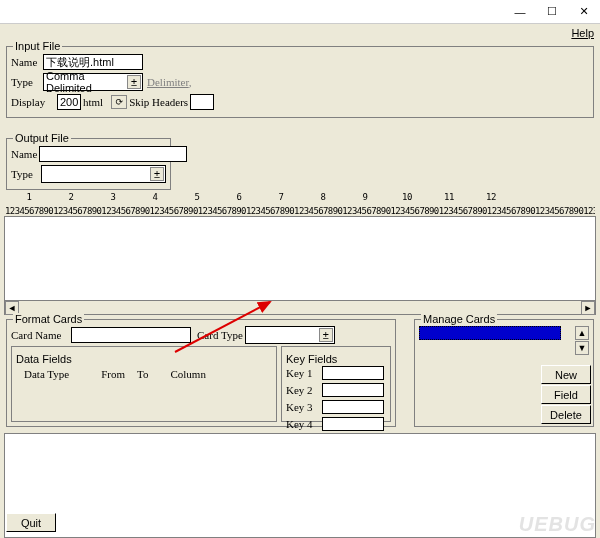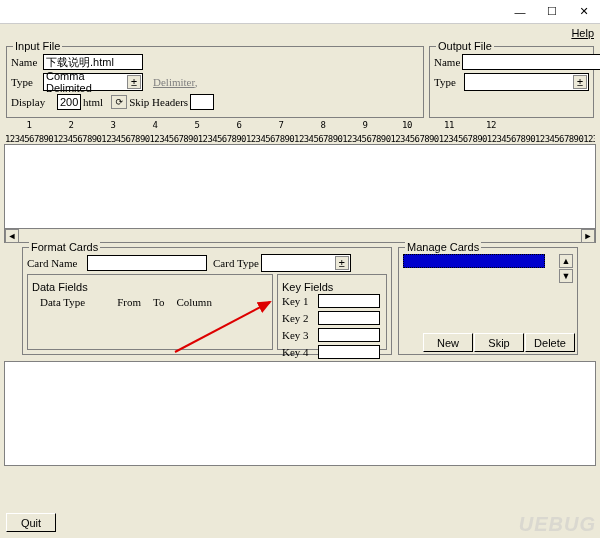--- a/index.html
+++ b/index.html
@@ -3,37 +3,37 @@
 <meta charset="utf-8">
 <style>
 * { box-sizing: border-box; margin: 0; padding: 0; }
 body { font-family: "SimSun", "MS Sans Serif", sans-serif; font-size: 11px; background: #ece9d8; width: 600px; height: 538px; overflow: hidden; position: relative; }
 .titlebar { height: 24px; background: #fff; border-bottom: 1px solid #ccc; display: flex; justify-content: flex-end; align-items: center; }
 .titlebtn { width: 32px; height: 22px; display: flex; align-items: center; justify-content: center; font-size: 11px; font-family: "Segoe UI", sans-serif; }
 .menubar { height: 18px; display: flex; justify-content: flex-end; padding-right: 6px; align-items: center; font-size: 11px; }
 .menubar span { text-decoration: underline; }
 .groupbox { border: 1px solid #808080; position: relative; margin: 2px; padding: 6px 4px 4px 4px; }
 .groupbox > .legend { position: absolute; top: -7px; left: 6px; background: #ece9d8; padding: 0 2px; font-size: 11px; }
-.toprow { display: flex; padding: 2px 4px 0 4px; gap: 1px; }
+.toprow { display: flex; padding: 2px 4px 0 4px; gap: 16px; flex-direction: column; }
 .inputfile { flex: 1; }
 .colorlayout { width: 150px; }
 .outputfile { width: 165px; }
 .lbl { display: inline-block; font-size: 11px; font-family: Liberation Serif, serif; }
 .txtfield { background: #fff; border: 1px solid #000; height: 16px; font-size: 11px; padding: 0 2px; font-family: inherit; }
 .combo { background: #fff; border: 1px solid #000; height: 18px; display: inline-flex; align-items: center; }
 .combo .ct { flex: 1; padding: 0 2px; font-size: 11px; }
 .combo .cb { width: 14px; height: 14px; background: #ece9d8; border: 1px solid #888; display: flex; align-items: center; justify-content: center; margin: 1px; }
 .row { display: flex; align-items: center; gap: 2px; margin-bottom: 2px; height: 18px; }
 .gray { color: #808080; }
 .cbx { width: 12px; height: 12px; border: 1px solid #888; background: #ece9d8; display: inline-block; color: #808080; }
 .ruler { height: 14px; white-space: nowrap; overflow: hidden; font-family: monospace; font-size: 9px; letter-spacing: -0.3px; position: relative; }
 .rulernums { position: absolute; top: 0; left: 3px; display: flex; }
 .rulernums span { width: 42px; text-align: center; font-size: 9px; }
 .viewarea { background: #fff; border: 1px solid #808080; height: 85px; margin: 0 4px; }
-.midsection { display: flex; padding: 2px 20px; gap: 2px; }
+.midsection { display: flex; padding: 2px 4px; gap: 14px; }
 .formatcards { flex: 1; }
 .managecards { width: 180px; }
 .datafields { border: 1px solid #808080; position: relative; padding: 6px 4px 4px 4px; height: 76px; }
 .keyfields { border: 1px solid #808080; position: relative; padding: 6px 4px 4px 4px; height: 76px; width: 110px; }
 .bluesel { background: #0000cd; height: 14px; border: 1px dotted #000; margin-right: 14px; }
 .scrollbtn { width: 14px; height: 14px; background: #ece9d8; border: 1px solid #888; display: flex; align-items: center; justify-content: center; font-size: 9px; }
 .btn { background: #ece9d8; border: 1px solid #000; border-top-color: #fff; border-left-color: #fff; height: 19px; padding: 0 8px; font-size: 11px; font-family: inherit; }
 .bottomarea { background: #fff; border: 1px solid #808080; height: 105px; margin: 2px 4px; }
 .footer { position: absolute; bottom: 6px; left: 0; right: 0; display: flex; justify-content: space-between; padding: 0 6px; }
 .arrow { position: absolute; pointer-events: none; z-index: 10; }
@@ -59,21 +59,21 @@
     <div class="row">
       <span class="lbl" style="width:30px">Name</span>
       <input class="txtfield" style="width: 100px;" value="下载说明.html">
     </div>
     <div class="row">
       <span class="lbl" style="width:30px">Type</span>
       <div class="combo" style="width:100px">
         <span class="ct">Comma Delimited</span>
         <span class="cb">±</span>
       </div>
-      <span class="lbl gray" style="margin-left:8px"><u>Delimiter</u>,</span>
+      <span class="lbl gray" style="margin-left:2px"><u>Delimiter</u>,</span>
     </div>
     <div class="row">
       <span class="lbl" style="width:44px">Display</span>
       <input class="txtfield" style="width: 24px;" value="200">
       <span class="lbl">html</span>
       <span class="tinyicon" style="margin-left:6px">⟳</span>
       <span class="lbl">Skip Headers</span>
       <input class="txtfield" style="width: 24px;" value="">
     </div>
   </div>
@@ -132,21 +132,21 @@
         <span class="cb">±</span>
       </div>
     </div>
     <div style="display:flex;gap:4px">
       <div class="datafields" style="flex:1">
         <div class="legend">Data Fields</div>
         <div class="row" style="gap:12px;padding-left:8px">
           <span class="lbl">Data Type</span>
           <span class="lbl" style="margin-left:20px">From</span>
           <span class="lbl">To</span>
-          <span class="lbl" style="">Column</span>
+          <span class="lbl" style="margin-left:10px">Column</span>
         </div>
       </div>
       <div class="keyfields">
         <div class="legend">Key Fields</div>
         <div id="keyrows">
             <div class="row" style="height: 15px;">
               <span class="lbl" style="width:34px">Key 1</span>
               <input class="txtfield" style="width: 62px; height: 14px;">
             </div>
             <div class="row" style="height: 15px;">
@@ -170,23 +170,23 @@
     <div class="legend">Manage Cards</div>
     <div style="display:flex">
       <div style="flex:1">
         <div class="bluesel"></div>
       </div>
       <div style="display:flex;flex-direction:column;gap:1px">
         <div class="scrollbtn">▲</div>
         <div class="scrollbtn">▼</div>
       </div>
     </div>
-    <div style="position:absolute;right:2px;bottom:2px;display:flex;flex-direction:row;gap:1px;align-items:flex-end">
+    <div style="position:absolute;right:2px;bottom:2px;display:flex;flex-direction:column;gap:1px;align-items:flex-end">
       <button class="btn" style="width:50px">New</button>
-      <button class="btn" style="width:50px">Skip</button>
+      <button class="btn" style="width:50px">Field</button>
       <button class="btn" style="width:50px">Delete</button>
     </div>
   </div>
 </div>
 
 <div class="bottomarea"></div>
 
 <div class="footer">
   <button class="btn" style="width:50px">Quit</button>
 </div>

